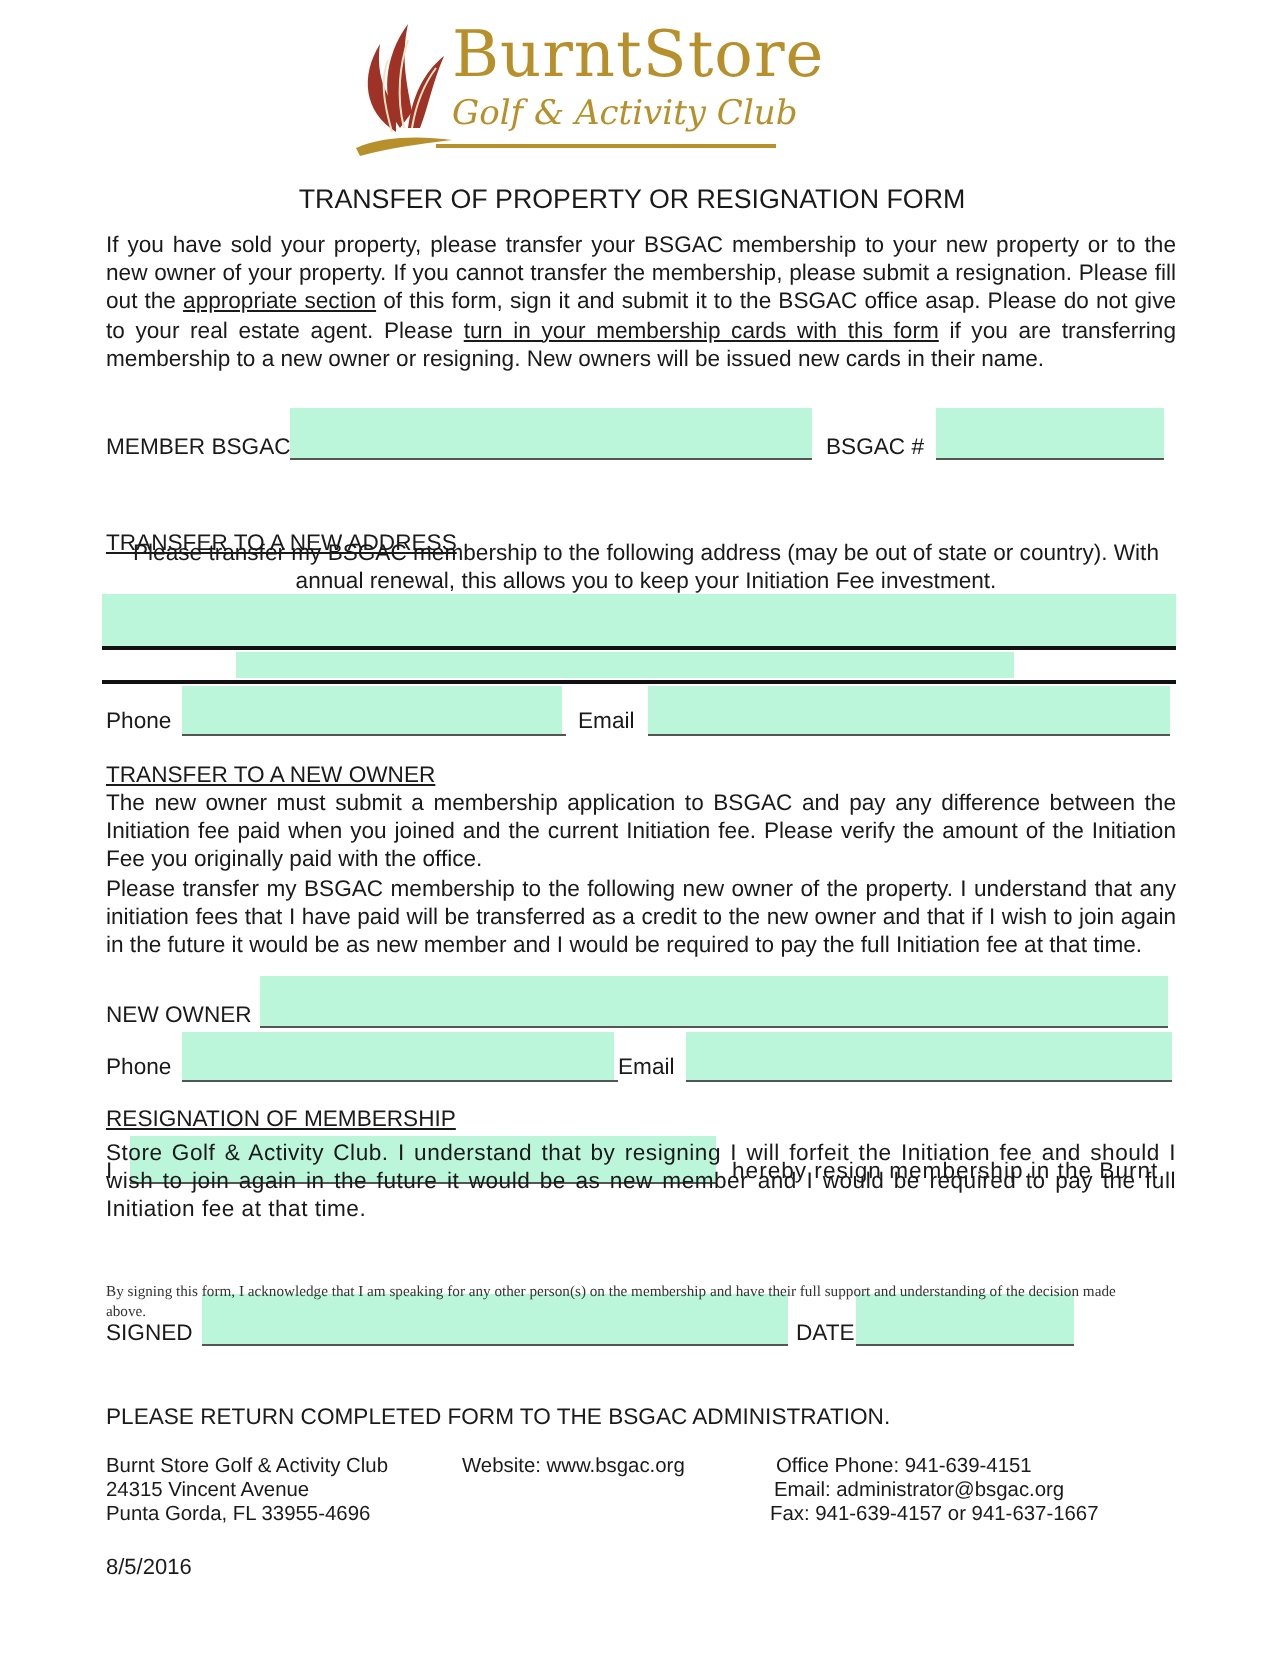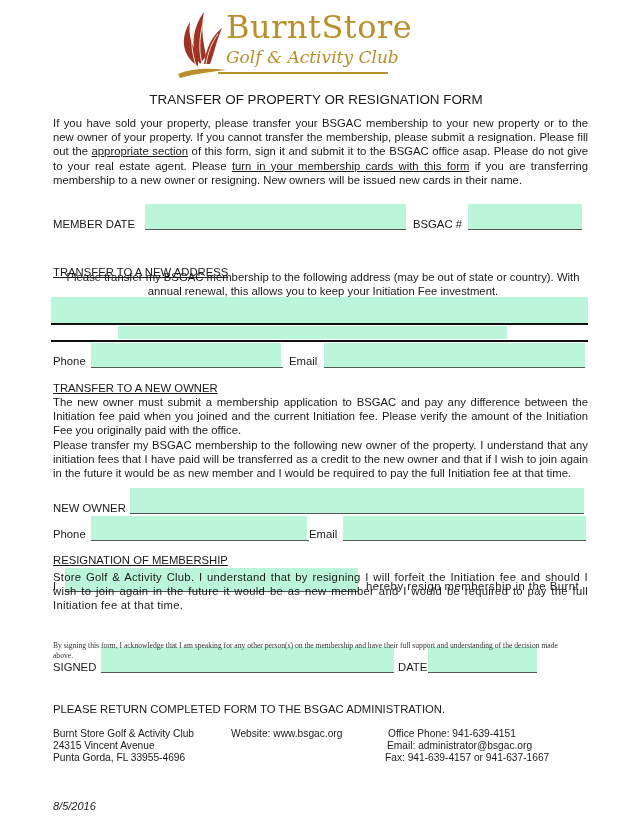--- a/index.html
+++ b/index.html
@@ -34,21 +34,21 @@
   </svg>
   <div class="logo-text-1">BurntStore</div>
   <div class="logo-text-2">Golf &amp; Activity Club</div>
   <div class="abs" style="left:218px; top:72px; width:170px; height:2px; background:#b8902b;"></div>
 </div>
 
 <div class="abs" style="left:0; top:92px; width:632px; text-align:center; font-size:13.4px;">TRANSFER OF PROPERTY OR RESIGNATION FORM</div>
 
 <div class="para" style="top:116px;"><span>If you have sold your property, please transfer your BSGAC membership to your new property or to the new owner of your property.  If you cannot transfer the membership, please submit a resignation.  Please fill out the </span><span class="u">appropriate section</span><span> of this form, sign it and submit it to the BSGAC office asap.  Please do not give to your real estate agent. Please </span><span class="u">turn in your membership cards with this form</span><span> if you are transferring membership to a new owner or resigning.  New owners will be issued new cards in their name.</span></div>
 
-<div class="lbl" style="left:53px; top:218px;">MEMBER DATE</div>
+<div class="lbl" style="left:53px; top:218px;">MEMBER BSGAC</div>
 <div class="field" style="left:145px; top:204px; width:261px; height:26px;"></div>
 <div class="uline" style="left:145px; top:229px; width:261px;"></div>
 <div class="lbl" style="left:413px; top:218px;">BSGAC #</div>
 <div class="field" style="left:468px; top:204px; width:114px; height:26px;"></div>
 <div class="uline" style="left:468px; top:229px; width:114px;"></div>
 
 <div class="sechead" style="top:266px;">TRANSFER TO A NEW ADDRESS</div>
 <div class="para left" style="top:270px; width:540px;">Please transfer my BSGAC membership to the following address (may be out of state or country). With annual renewal, this allows you to keep your Initiation Fee investment.</div>
 <div class="field" style="left:51px; top:297px; width:537px; height:26px;"></div>
 <div class="thick" style="left:51px; top:323px; width:537px;"></div>
@@ -91,13 +91,13 @@
 
 <div class="lbl" style="left:53px; top:703px;">PLEASE RETURN COMPLETED FORM TO THE BSGAC ADMINISTRATION.</div>
 
 <div class="foot" style="left:53px; top:728px;">Burnt Store Golf &amp; Activity Club</div>
 <div class="foot" style="left:53px; top:740px;">24315 Vincent Avenue</div>
 <div class="foot" style="left:53px; top:752px;">Punta Gorda, FL 33955-4696</div>
 <div class="foot" style="left:231px; top:728px;">Website:  www.bsgac.org</div>
 <div class="foot" style="left:388px; top:728px;">Office Phone: 941-639-4151</div>
 <div class="foot" style="left:387px; top:740px;">Email: administrator@bsgac.org</div>
 <div class="foot" style="left:385px; top:752px;">Fax: 941-639-4157 or 941-637-1667</div>
-<div class="foot" style="left:53px; top:800px; font-size:11px;font-style:italic;">8/5/2016</div>
+<div class="foot" style="left:53px; top:778px; font-size:11px;">8/5/2016</div>
 
 </body></html>

